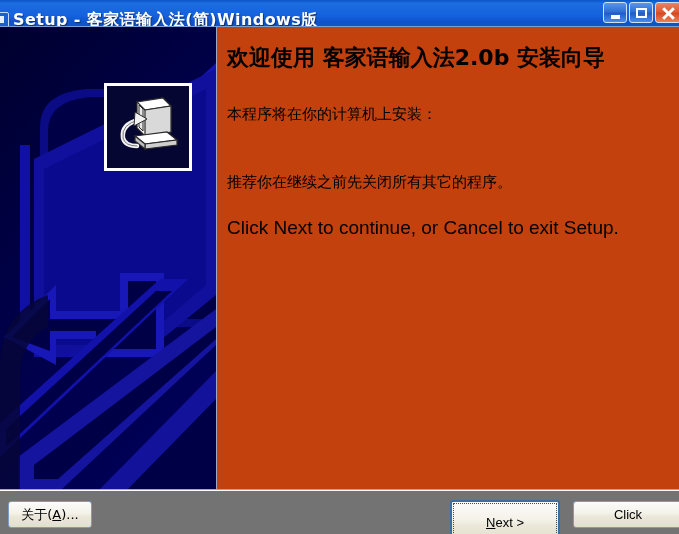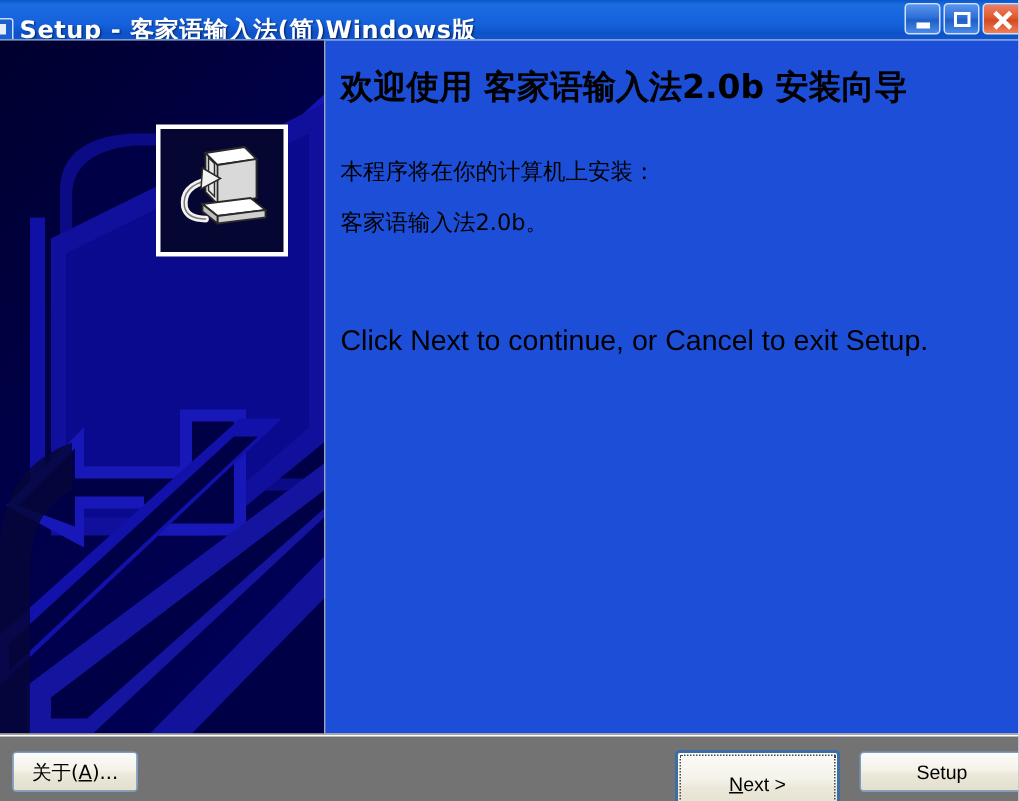--- a/index.html
+++ b/index.html
@@ -162,21 +162,21 @@
     align-items: center;
     justify-content: center;
   }
 
   
   #content {
     position: absolute;
     left: 217px; top: 0;
     right: 0;
     height: 462px;
-    background: #1d4ed8;
+    background: #c2410c;
   }
   #welcome-heading {
     position: absolute;
     left: 10px;
     top: 16px;
     font-size: 22px;
     font-weight: bold;
     color: #000000;
     white-space: nowrap;
     font-family: "DejaVu Sans", "Liberation Sans", sans-serif;
@@ -336,31 +336,31 @@
           <path d="M 24 24 Q 6 28 8 42 Q 10 50 22 50" fill="none" stroke="#f2f2f2" stroke-width="4.5" stroke-linecap="round"></path>
           <path d="M 24 24 Q 6 28 8 42 Q 10 50 22 50" fill="none" stroke="#2a2a2a" stroke-width="1" stroke-linecap="round" opacity="0.6"></path>
           <path d="M 20 16 L 32 23 L 19 30 Z" fill="#f2f2f2" stroke="#2a2a2a" stroke-width="1"></path>
         </svg>
       </div>
     </div>
 
     <div id="content">
       <div id="welcome-heading">欢迎使用 客家语输入法2.0b 安装向导</div>
       <div class="body-line" id="body-line-0">本程序将在你的计算机上安装：</div>
-      <div class="body-line" id="body-line-1">客家语输入法2.0b。</div>
+      <div class="body-line" id="body-line-2">推荐你在继续之前先关闭所有其它的程序。</div>
       <div class="body-line" id="body-line-3">Click Next to continue, or Cancel to exit Setup.</div>
     </div>
   </div>
 
   <div id="footer">
     <div class="xpbtn" id="about-button">
       <span class="btn-label"><span>关于(</span><span class="ul">A</span><span>)...</span></span>
     </div>
     <div class="xpbtn" id="next-button">
       <span class="focus-ring"></span>
       <span class="btn-label"><span class="ul">N</span><span>ext &gt;</span></span>
     </div>
     <div class="xpbtn" id="cancel-button">
-      <span class="btn-label">Setup</span>
+      <span class="btn-label">Click</span>
     </div>
   </div>
 
 </div>
 
 </body></html>

